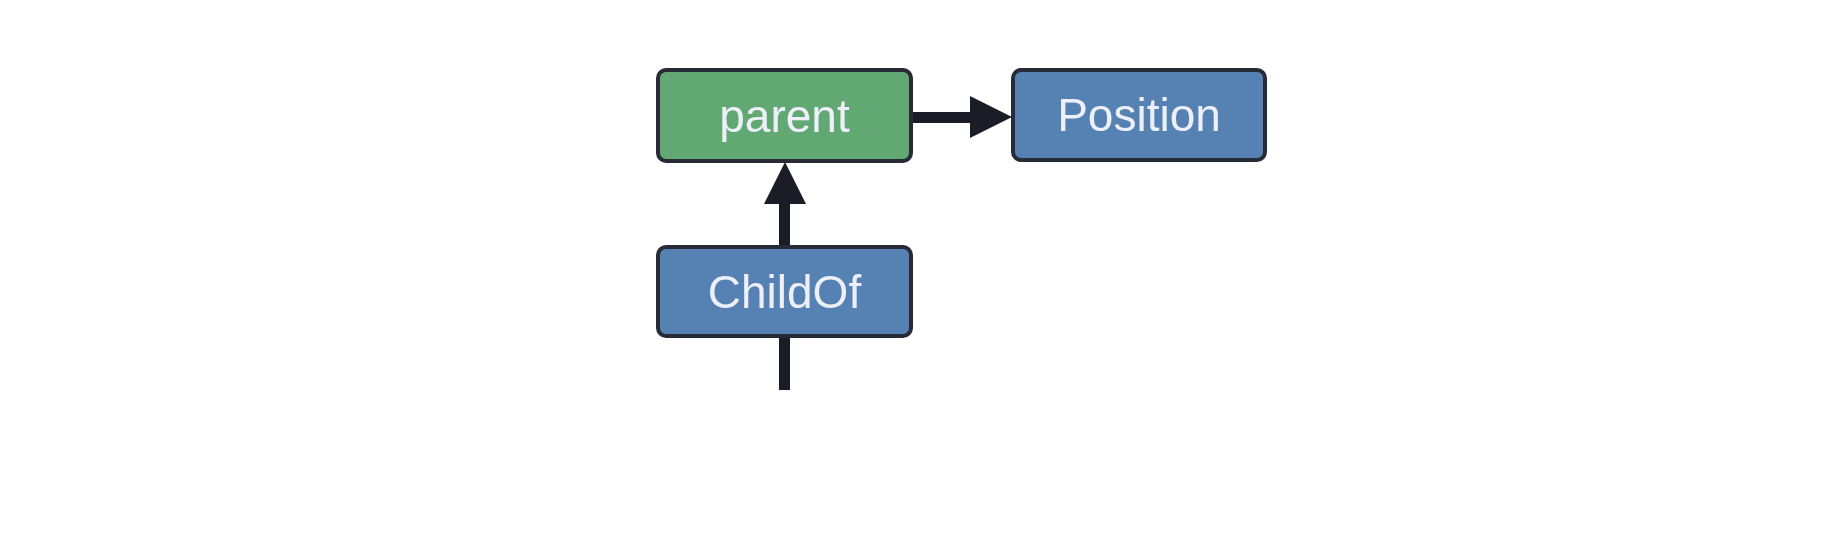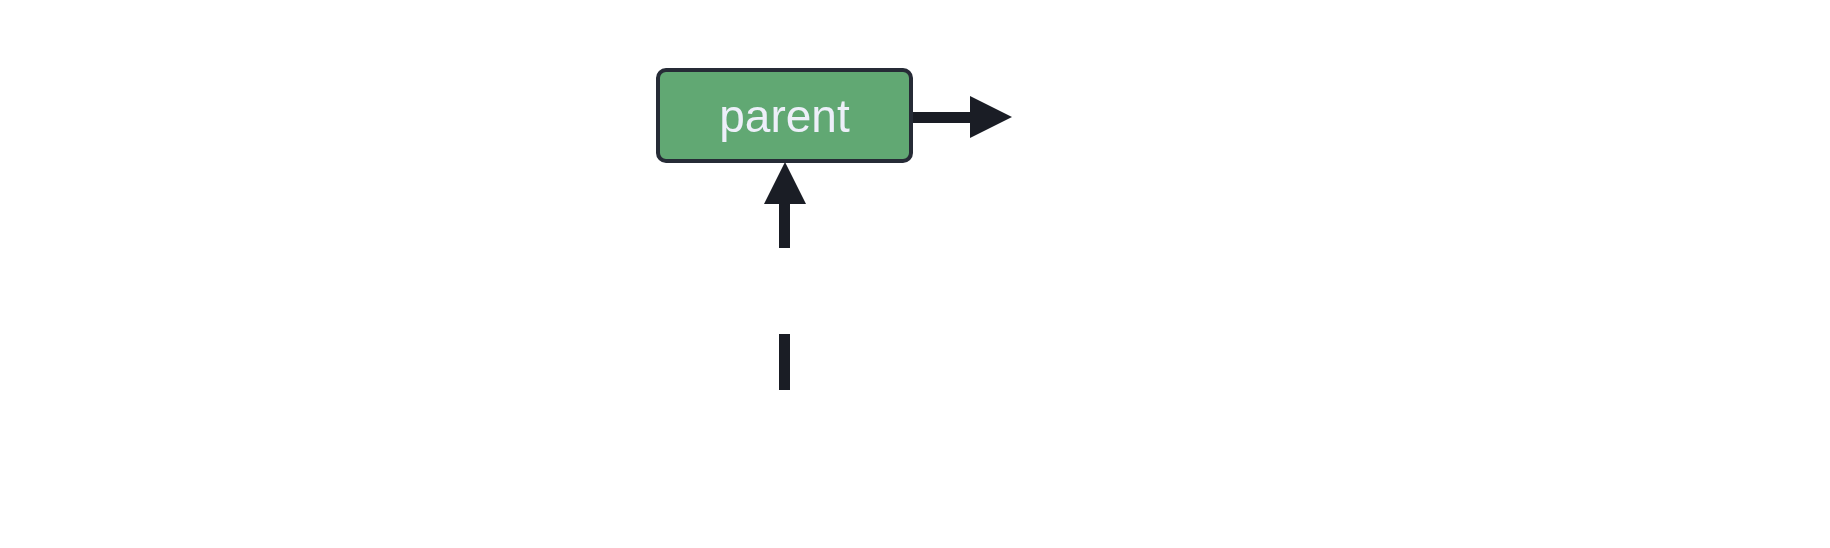--- a/index.html
+++ b/index.html
@@ -74,16 +74,22 @@
 
   <div class="edge-shaft shaft-childof-parent"></div>
   <div class="edge-head head-childof-parent"></div>
 
   <div class="edge-shaft shaft-child-childof"></div>
 
   <div class="node node--green node-parent">
     <span>parent</span>
   </div>
 
+  <div class="node node--blue node-position">
+    <span>Position</span>
+  </div>
 
+  <div class="node node--blue node-childof">
+    <span>ChildOf</span>
+  </div>
 
 
 </div>
 
 </body></html>

